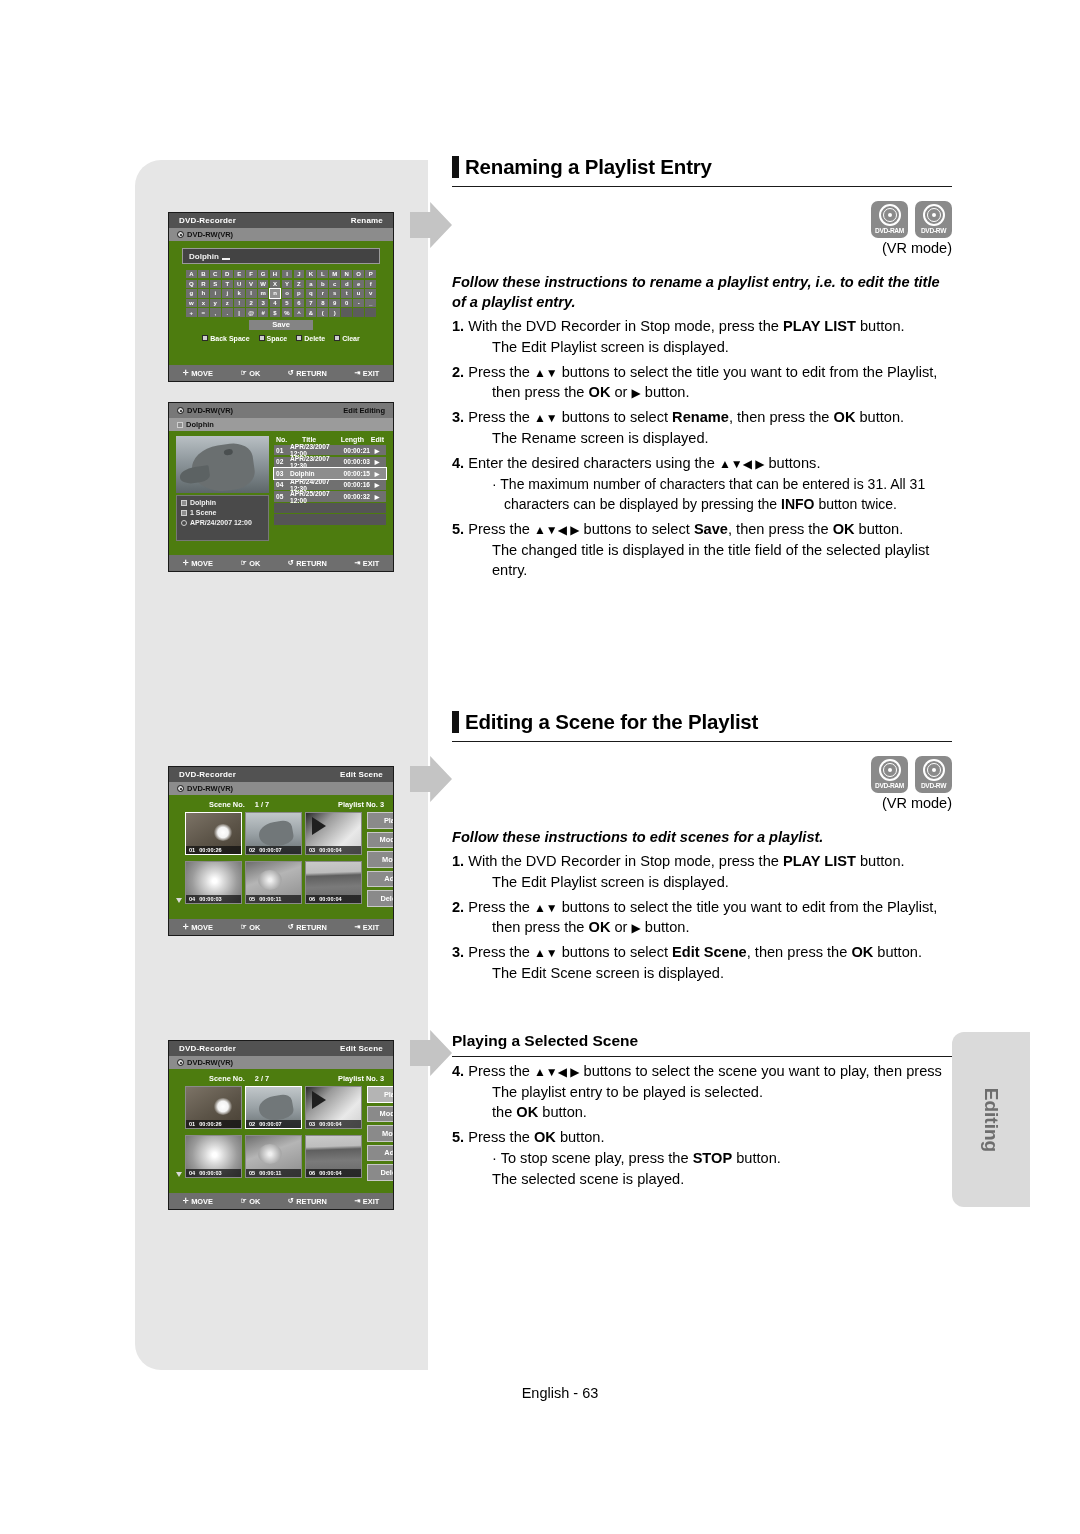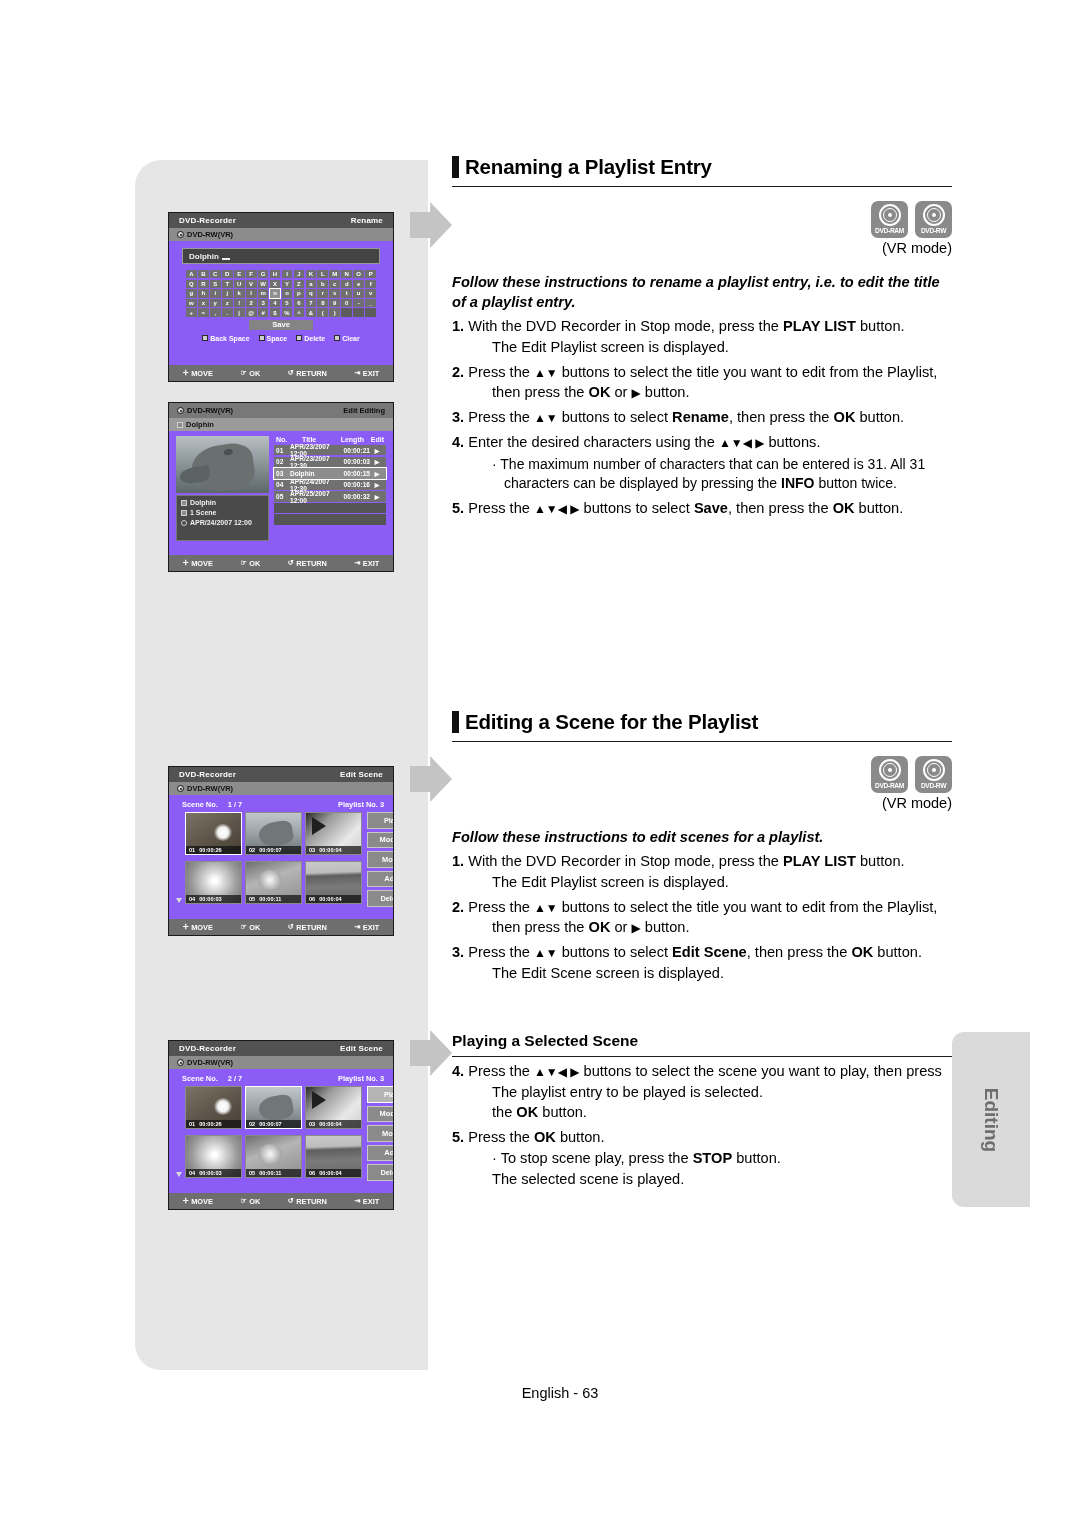--- a/index.html
+++ b/index.html
@@ -22,21 +22,21 @@
   }
   .left-panel::after{
     content:""; position:absolute; right:0; top:0; width:26px; height:100%;
     background:#e6e6e6;
   }
 
   
   .shot{
     position:absolute;
     width:226px; height:170px;
-    background:#8b5cf6;
+    background:#4d7c0f;
     border:1px solid #1a1a1a;
     color:#e8e8e8;
     font-size:7.2px;
     overflow:hidden;
   }
   .shot .titlebar{
     height:15px; background:#525252;
     display:flex; align-items:center; justify-content:space-between;
     padding:0 10px;
     font-weight:bold; font-size:8px; color:#ffffff;
@@ -154,21 +154,21 @@
   .pl-row .n{ width:14px; }
   .pl-row .t{ flex:1; }
   .pl-row .l{ width:34px; text-align:right; }
   .pl-row .e{ width:14px; text-align:center; font-size:6px; }
 
   
   .sc-head{
     display:flex; justify-content:space-between; align-items:center;
     font-size:7.4px; font-weight:bold; color:#ffffff; padding:0 2px 3px 6px;
   }
-  .sc-head .sn{ display:flex; gap:10px; }
+  .sc-head .sn{ display:flex; gap:10px;margin-left:27px; }
   .sc-main{ display:flex; gap:5px; padding-left:9px; position:relative; }
   .sc-grid{ display:grid; grid-template-columns:repeat(3,57px); gap:3px; }
   .sc-cell{
     width:57px; height:43px; position:relative; overflow:hidden;
     border:1px solid #8a8a8a;
   }
   .sc-cell.sel{ border:1.6px solid #ffffff; }
   .sc-cap{
     position:absolute; left:0; right:0; bottom:0; height:8px;
     background:rgba(15,15,15,.72); color:#ffffff;
@@ -739,34 +739,36 @@
       <span class="sub-line">The Edit Playlist screen is displayed.</span>
     </li>
     <li>
       <b class="num">2.</b>
       <span>Press the </span><span class="arrowglyph">▲▼</span><span> buttons to select the title you want to edit from the Playlist,</span>
       <span class="sub-line"><span>then press the </span><b>OK</b><span> or </span><span class="arrowglyph">▶</span><span> button.</span></span>
     </li>
     <li>
       <b class="num">3.</b>
       <span>Press the </span><span class="arrowglyph">▲▼</span><span> buttons to select </span><b>Rename</b><span>, then press the </span><b>OK</b><span> button.</span>
+      <span class="sub-line">The Rename screen is displayed.</span>
     </li>
     <li>
       <b class="num">4.</b>
       <span>Enter the desired characters using the </span><span class="arrowglyph">▲▼◀ ▶</span><span> buttons.</span>
       <ul class="bul" id="rename-bullets"></ul>
       <ul class="bul">
         <li class="small">·
           <span>The maximum number of characters that can be entered is 31. All 31 characters can be displayed by pressing the </span><b>INFO</b><span> button twice.</span>
         </li>
       </ul>
     </li>
     <li>
       <b class="num">5.</b>
       <span>Press the </span><span class="arrowglyph">▲▼◀ ▶</span><span> buttons to select </span><b>Save</b><span>, then press the </span><b>OK</b><span> button.</span>
+      <span class="sub-line">The changed title is displayed in the title field of the selected playlist entry.</span>
     </li>
   </ol>
 </div>
 
 <div class="col" style="top:710px;">
   <h2 class="sec">Editing a Scene for the Playlist</h2>
 
   <div class="discs">
     <div class="disc-badge">
       <div class="ring"></div>

